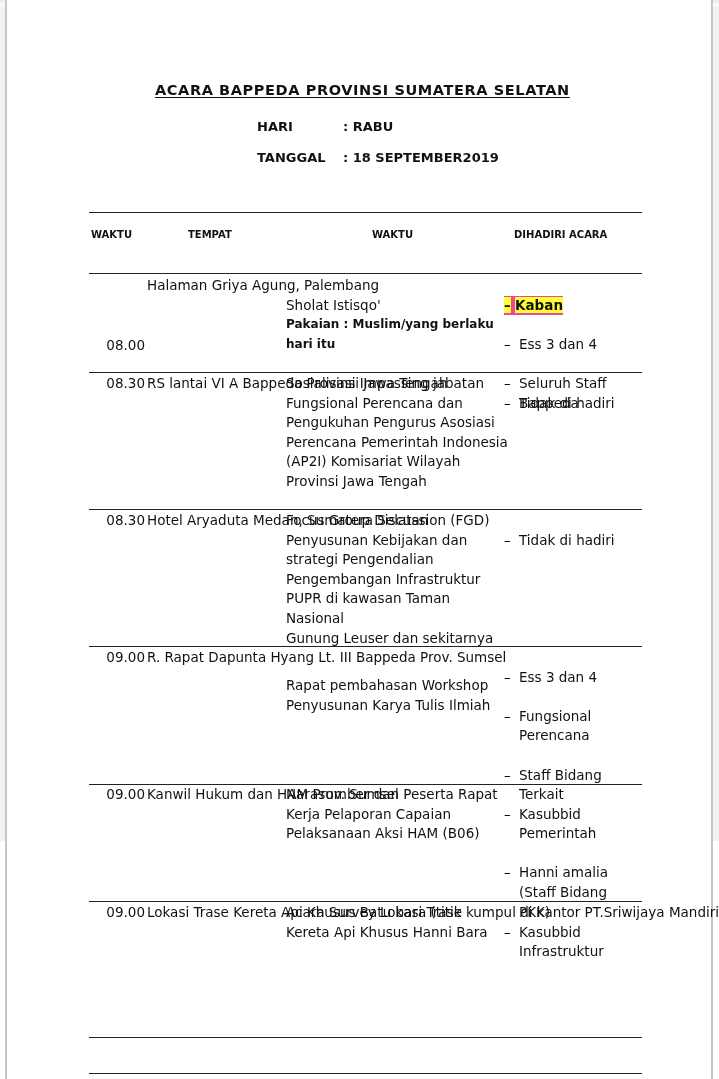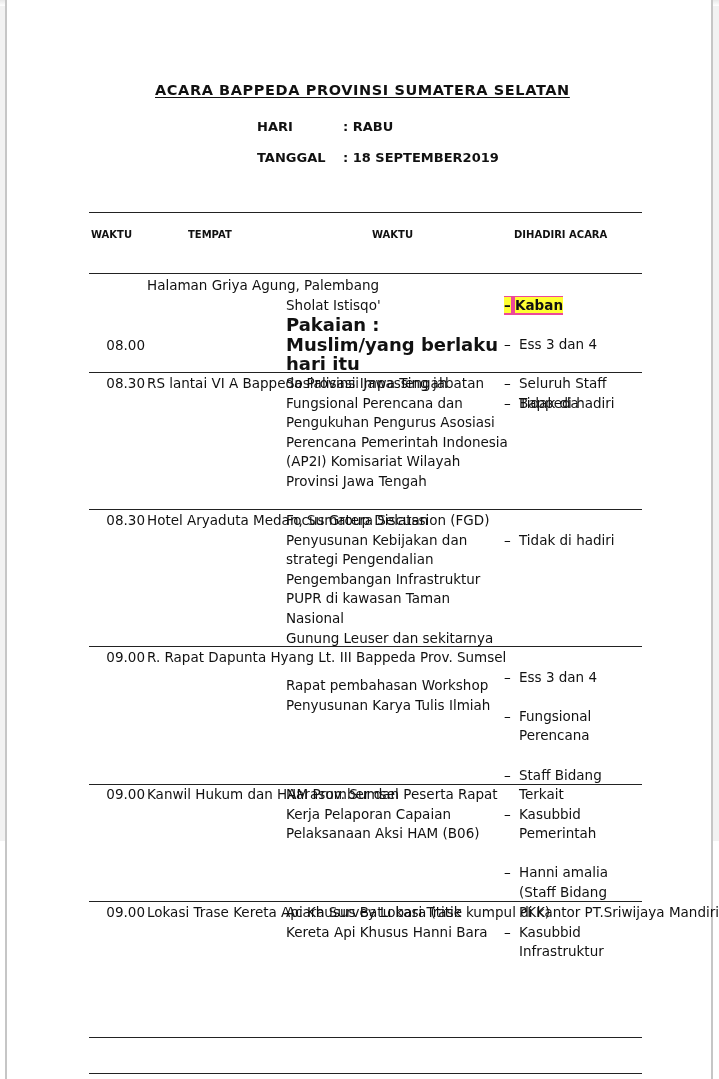--- a/index.html
+++ b/index.html
@@ -42,21 +42,21 @@
     }
     .th {
       position: absolute; top: 229px; font-weight: bold; font-size: 10px; white-space: nowrap;
     }
     .cell {
       position: absolute; font-size: 13.5px; line-height: 19.6px; white-space: pre-line;
     }
     .time { left: 90px; width: 48px; text-align: right; }
     .place { left: 140px; width: 145px; white-space: nowrap; }
     .event { left: 279px; width: 225px; }
-    .event .bold { font-weight: bold; font-size: 18px; display: block; }
+    .event .bold { font-weight: bold; font-size: 12px; display: block; }
     .attend { left: 497px; width: 140px; }
     .att-item { position: relative; padding-left: 15px; }
     .att-item .dash { position: absolute; left: 0; top: 0; }
     .hl { background: #ffff33; font-weight: bold; }
     .hl-wrap { background: #ffff33; }
   </style>
 </head>
 <body>
 
 <div class="viewer">

